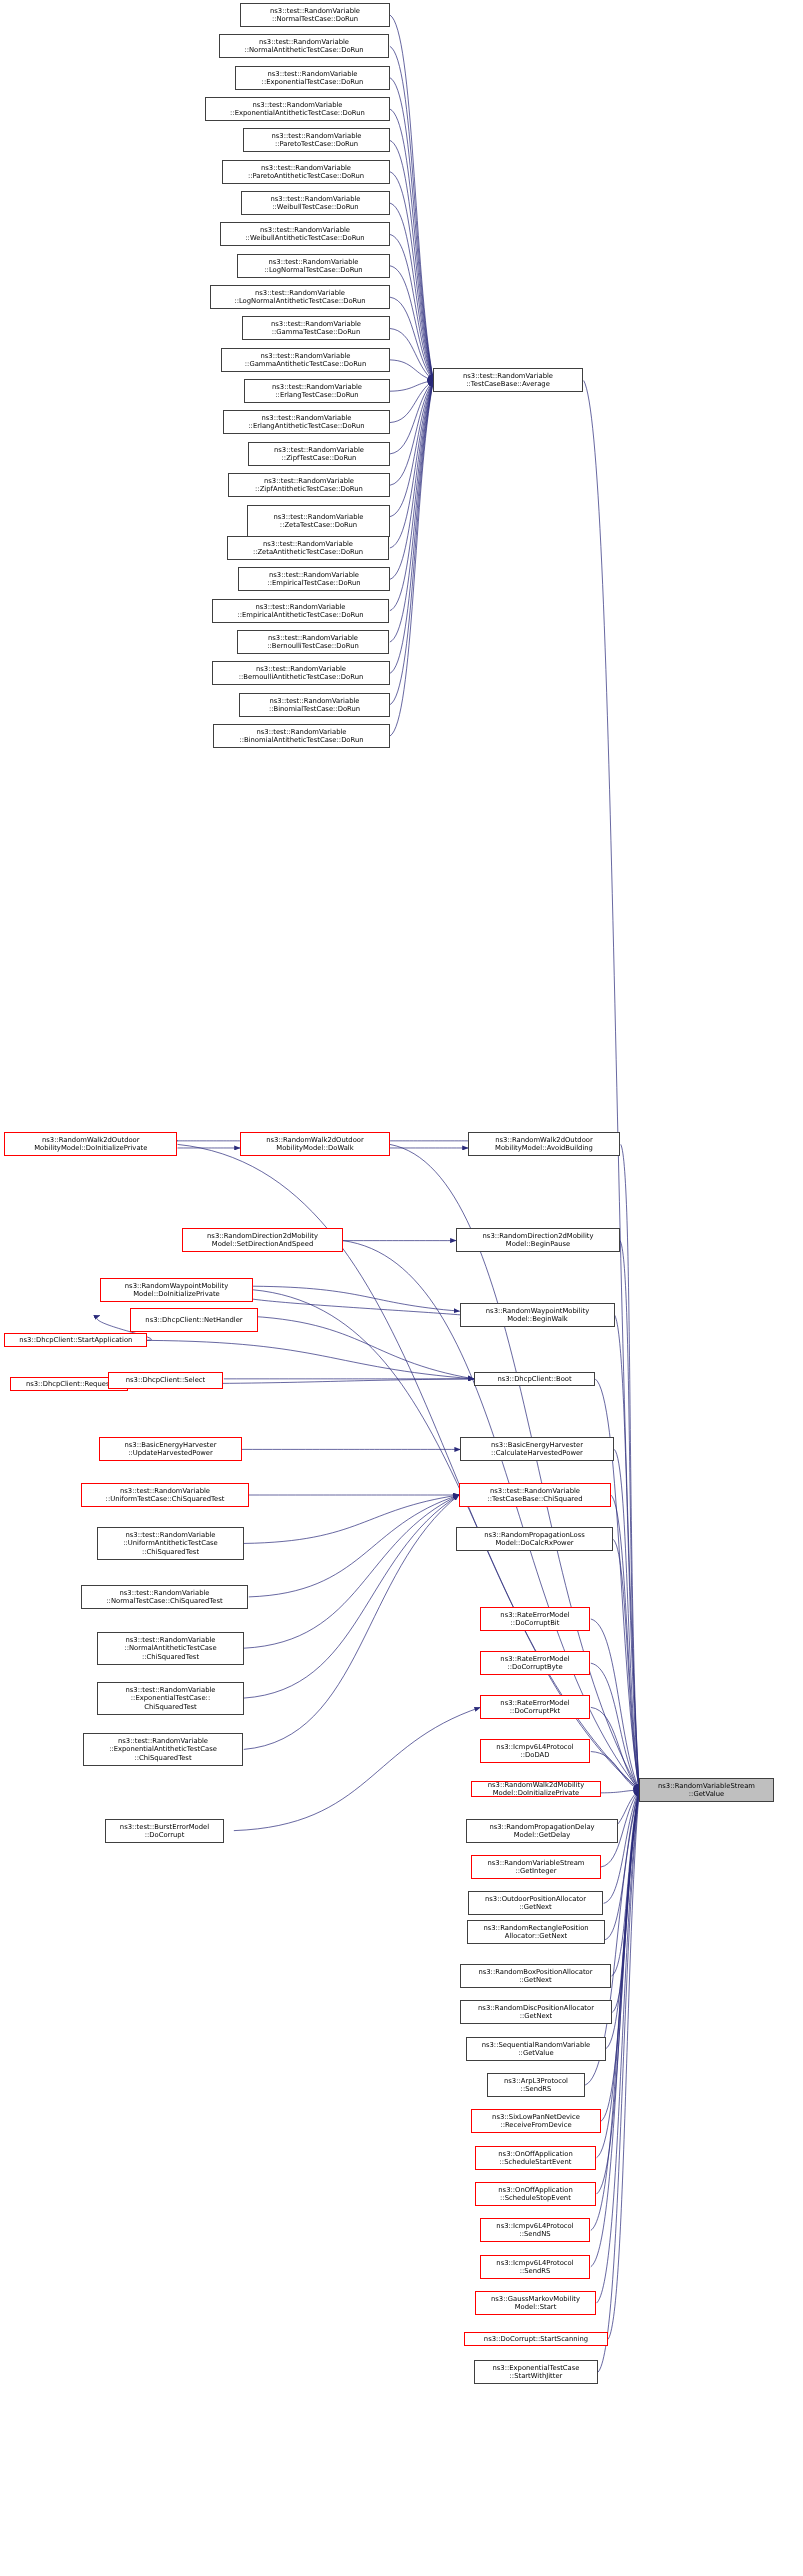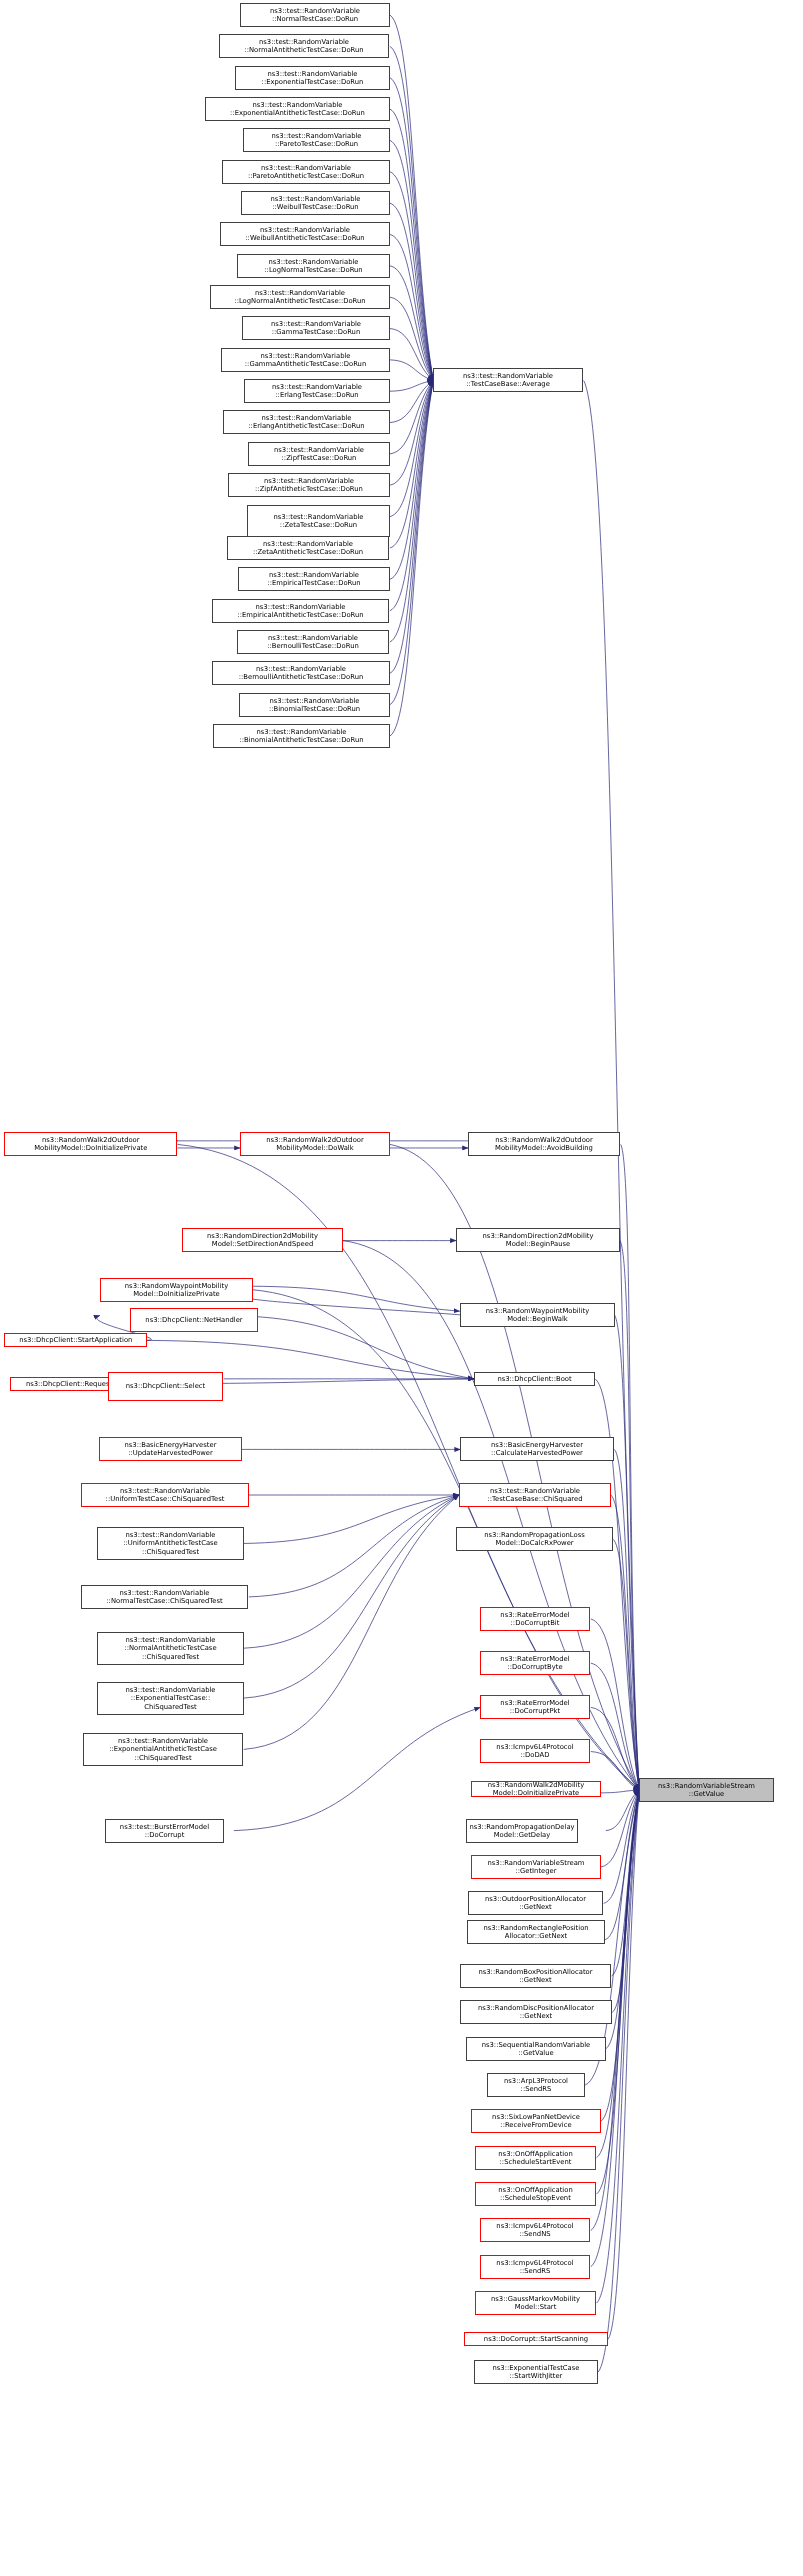--- a/index.html
+++ b/index.html
@@ -165,21 +165,21 @@
 Model::SetDirectionAndSpeed</div>
       <div class="node" style="left: 456px; top: 1228px; width: 164px; height: 24px;">ns3::RandomDirection2dMobility
 Model::BeginPause</div>
       <div class="node red" style="left: 100px; top: 1278px; width: 153px; height: 24px;">ns3::RandomWaypointMobility
 Model::DoInitializePrivate</div>
       <div class="node" style="left: 460px; top: 1303px; width: 155px; height: 24px;">ns3::RandomWaypointMobility
 Model::BeginWalk</div>
       <div class="node red" style="left: 4.3px; top: 1333px; width: 143px; height: 14.3px;">ns3::DhcpClient::StartApplication</div>
       <div class="node red" style="left: 100px; top: 1308px; width: 128px; height: 24px; margin-left: 30px;">ns3::DhcpClient::NetHandler</div>
       <div class="node red" style="left: 10px; top: 1377px; width: 118px; height: 14.3px;">ns3::DhcpClient::Request</div>
-      <div class="node red" style="left: 108px; top: 1372px; width: 115px; height: 29px;">ns3::DhcpClient::Select</div>
+      <div class="node red" style="left: 108px; top: 1372px; width: 115px; height: 17px;">ns3::DhcpClient::Select</div>
       <div class="node" style="left: 474px; top: 1372px; width: 121px; height: 14.3px;">ns3::DhcpClient::Boot</div>
       <div class="node red" style="left: 99px; top: 1437px; width: 143px; height: 24px;">ns3::BasicEnergyHarvester
 ::UpdateHarvestedPower</div>
       <div class="node" style="left: 460px; top: 1437px; width: 154px; height: 24px;">ns3::BasicEnergyHarvester
 ::CalculateHarvestedPower</div>
       <div class="node red" style="left: 81px; top: 1483px; width: 168px; height: 24px;">ns3::test::RandomVariable
 ::UniformTestCase::ChiSquaredTest</div>
       <div class="node red" style="left: 459px; top: 1483px; width: 152px; height: 24px;">ns3::test::RandomVariable
 ::TestCaseBase::ChiSquared</div>
       <div class="node" style="left: 97px; top: 1527px; width: 147px; height: 33px;">ns3::test::RandomVariable
@@ -203,21 +203,21 @@
 ::DoCorruptPkt</div>
       <div class="node" style="left: 83px; top: 1733px; width: 160px; height: 33px;">ns3::test::RandomVariable
 ::ExponentialAntitheticTestCase
 ::ChiSquaredTest</div>
       <div class="node red" style="left: 480px; top: 1739px; width: 110px; height: 24px;">ns3::Icmpv6L4Protocol
 ::DoDAD</div>
       <div class="node red" style="left: 471px; top: 1781px; width: 130px; height: 16px;">ns3::RandomWalk2dMobility
 Model::DoInitializePrivate</div>
       <div class="node" style="left: 105px; top: 1819px; width: 119px; height: 24px;">ns3::test::BurstErrorModel
 ::DoCorrupt</div>
-      <div class="node" style="left: 466px; top: 1819px; width: 112px; height: 24px;">ns3::RandomPropagationDelay
+      <div class="node" style="left: 466px; top: 1819px; width: 152px; height: 24px;">ns3::RandomPropagationDelay
 Model::GetDelay</div>
       <div class="node red" style="left: 471px; top: 1855px; width: 130px; height: 24px;">ns3::RandomVariableStream
 ::GetInteger</div>
       <div class="node" style="left: 468px; top: 1891px; width: 135px; height: 24px;">ns3::OutdoorPositionAllocator
 ::GetNext</div>
       <div class="node" style="left: 467px; top: 1920px; width: 138px; height: 24px;">ns3::RandomRectanglePosition
 Allocator::GetNext</div>
       <div class="node" style="left: 460px; top: 1964px; width: 151px; height: 24px;">ns3::RandomBoxPositionAllocator
 ::GetNext</div>
       <div class="node" style="left: 460px; top: 2000px; width: 152px; height: 24px;">ns3::RandomDiscPositionAllocator

